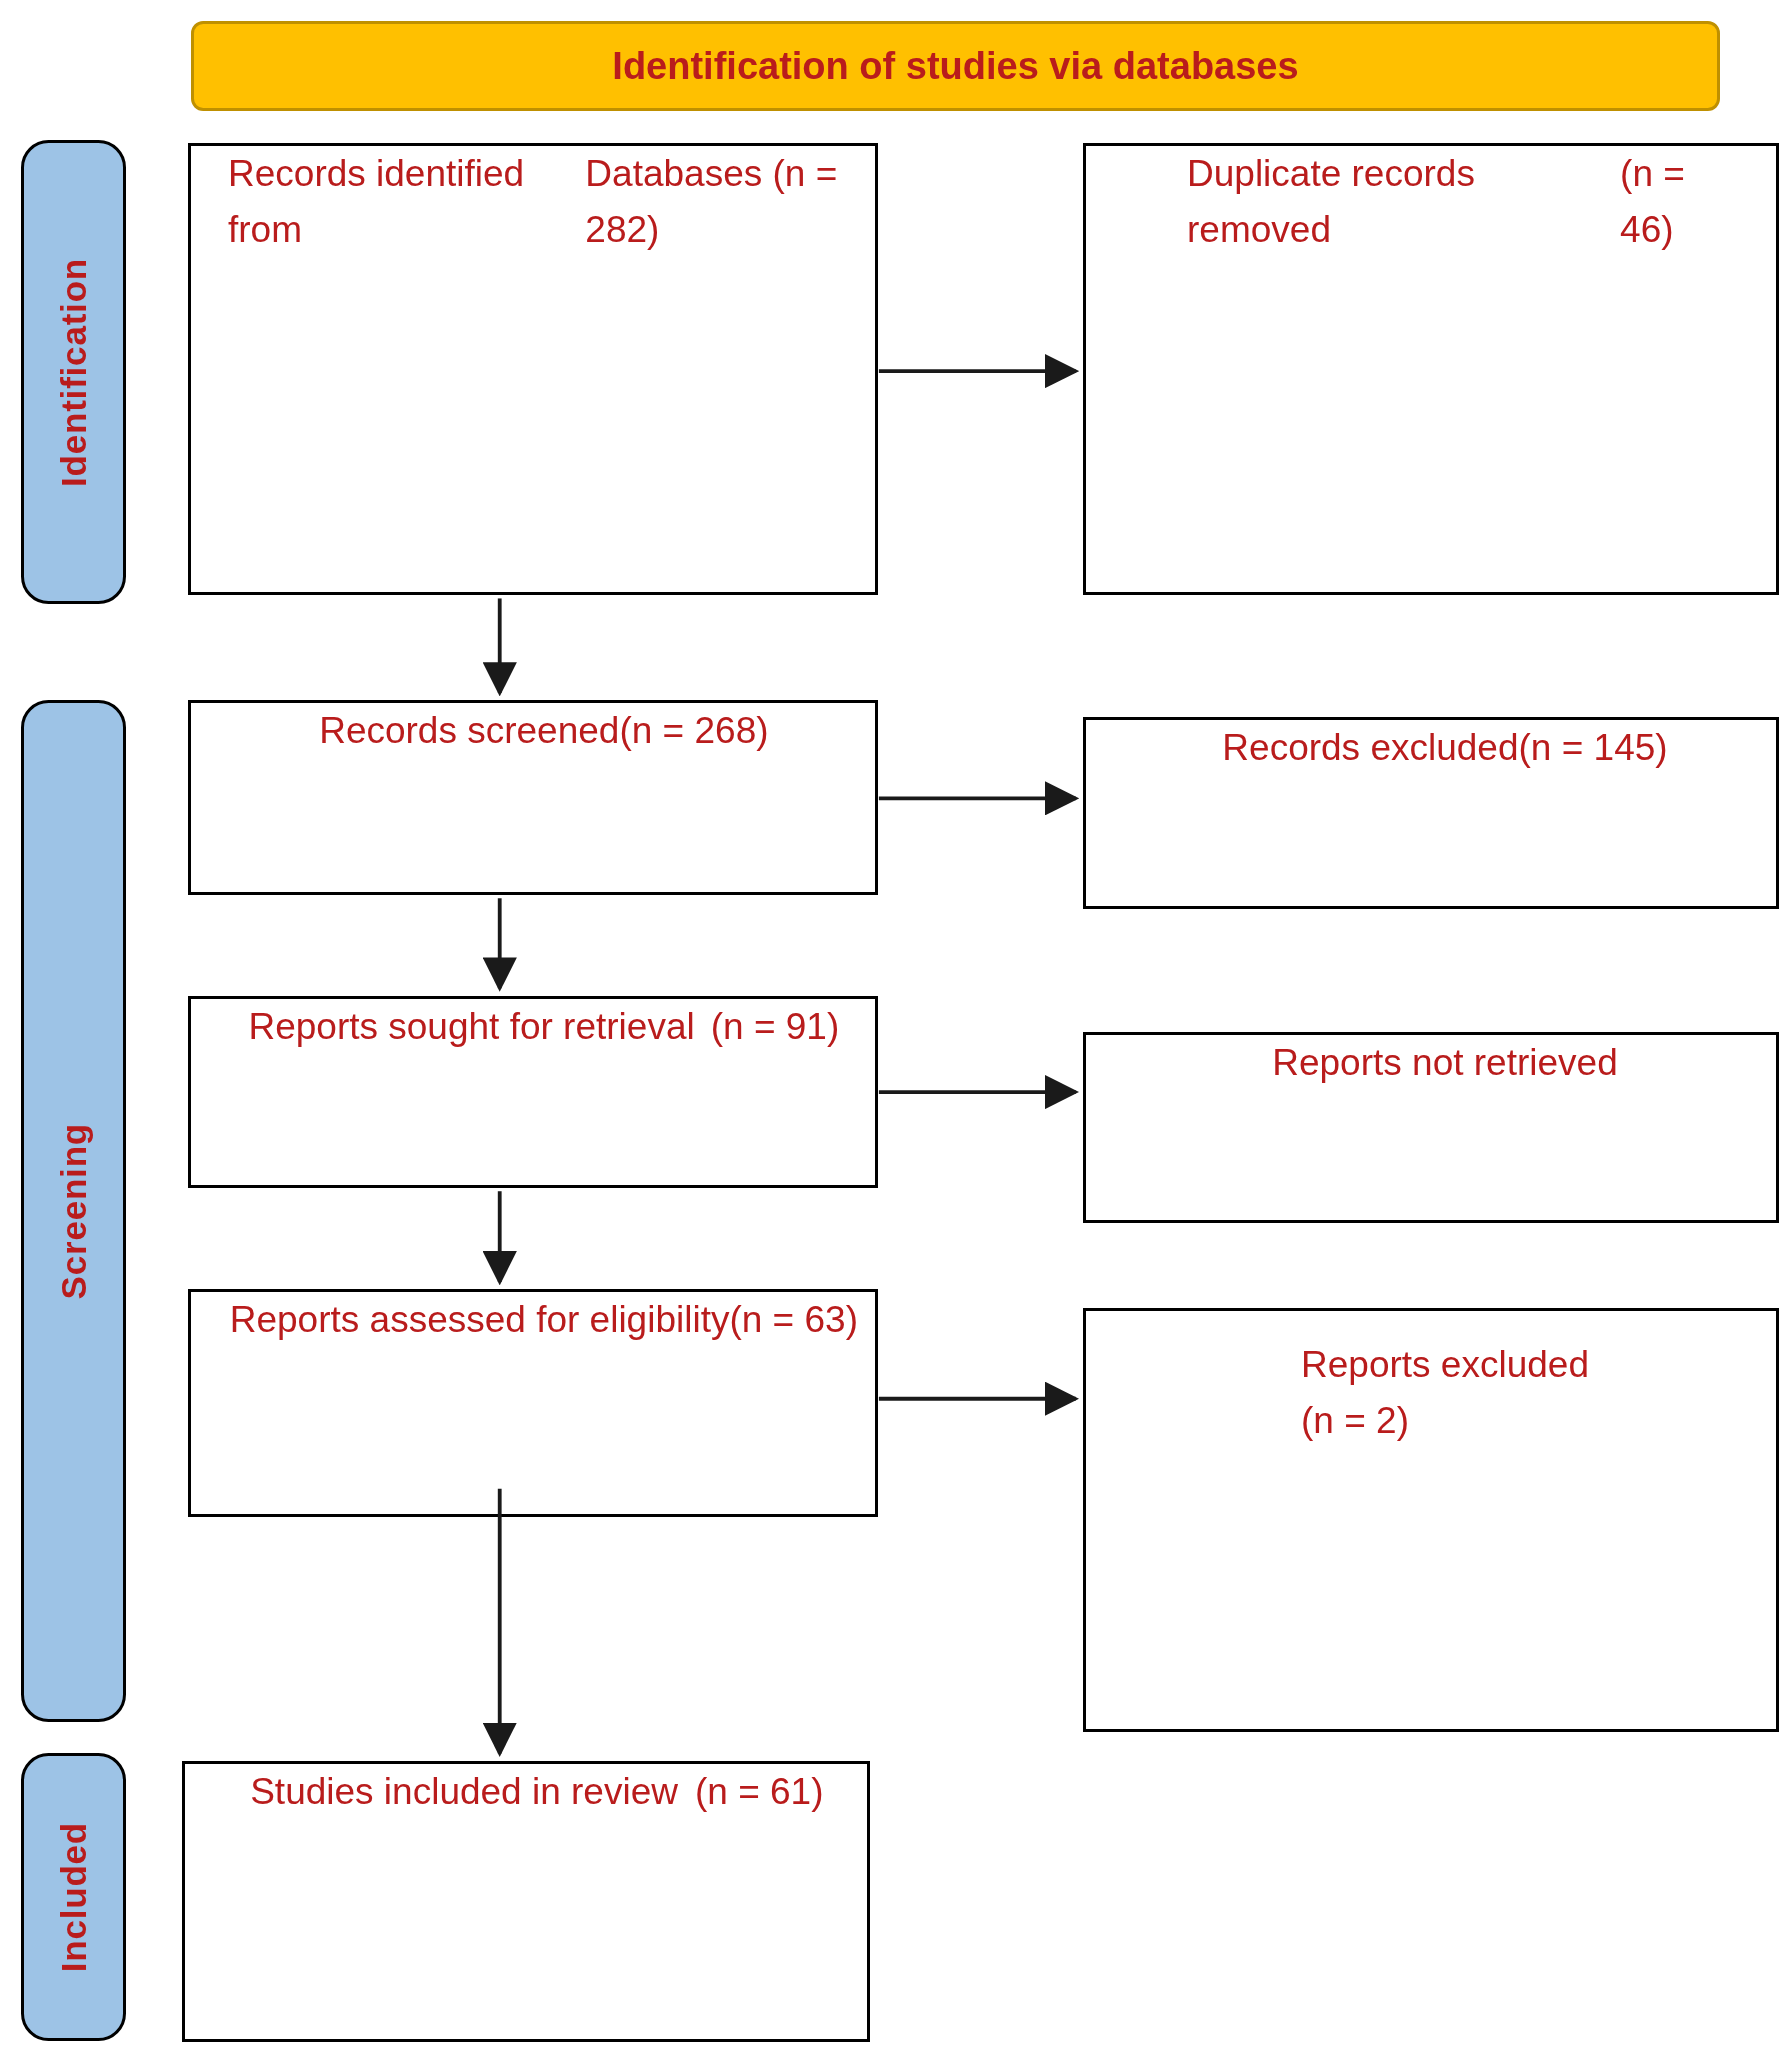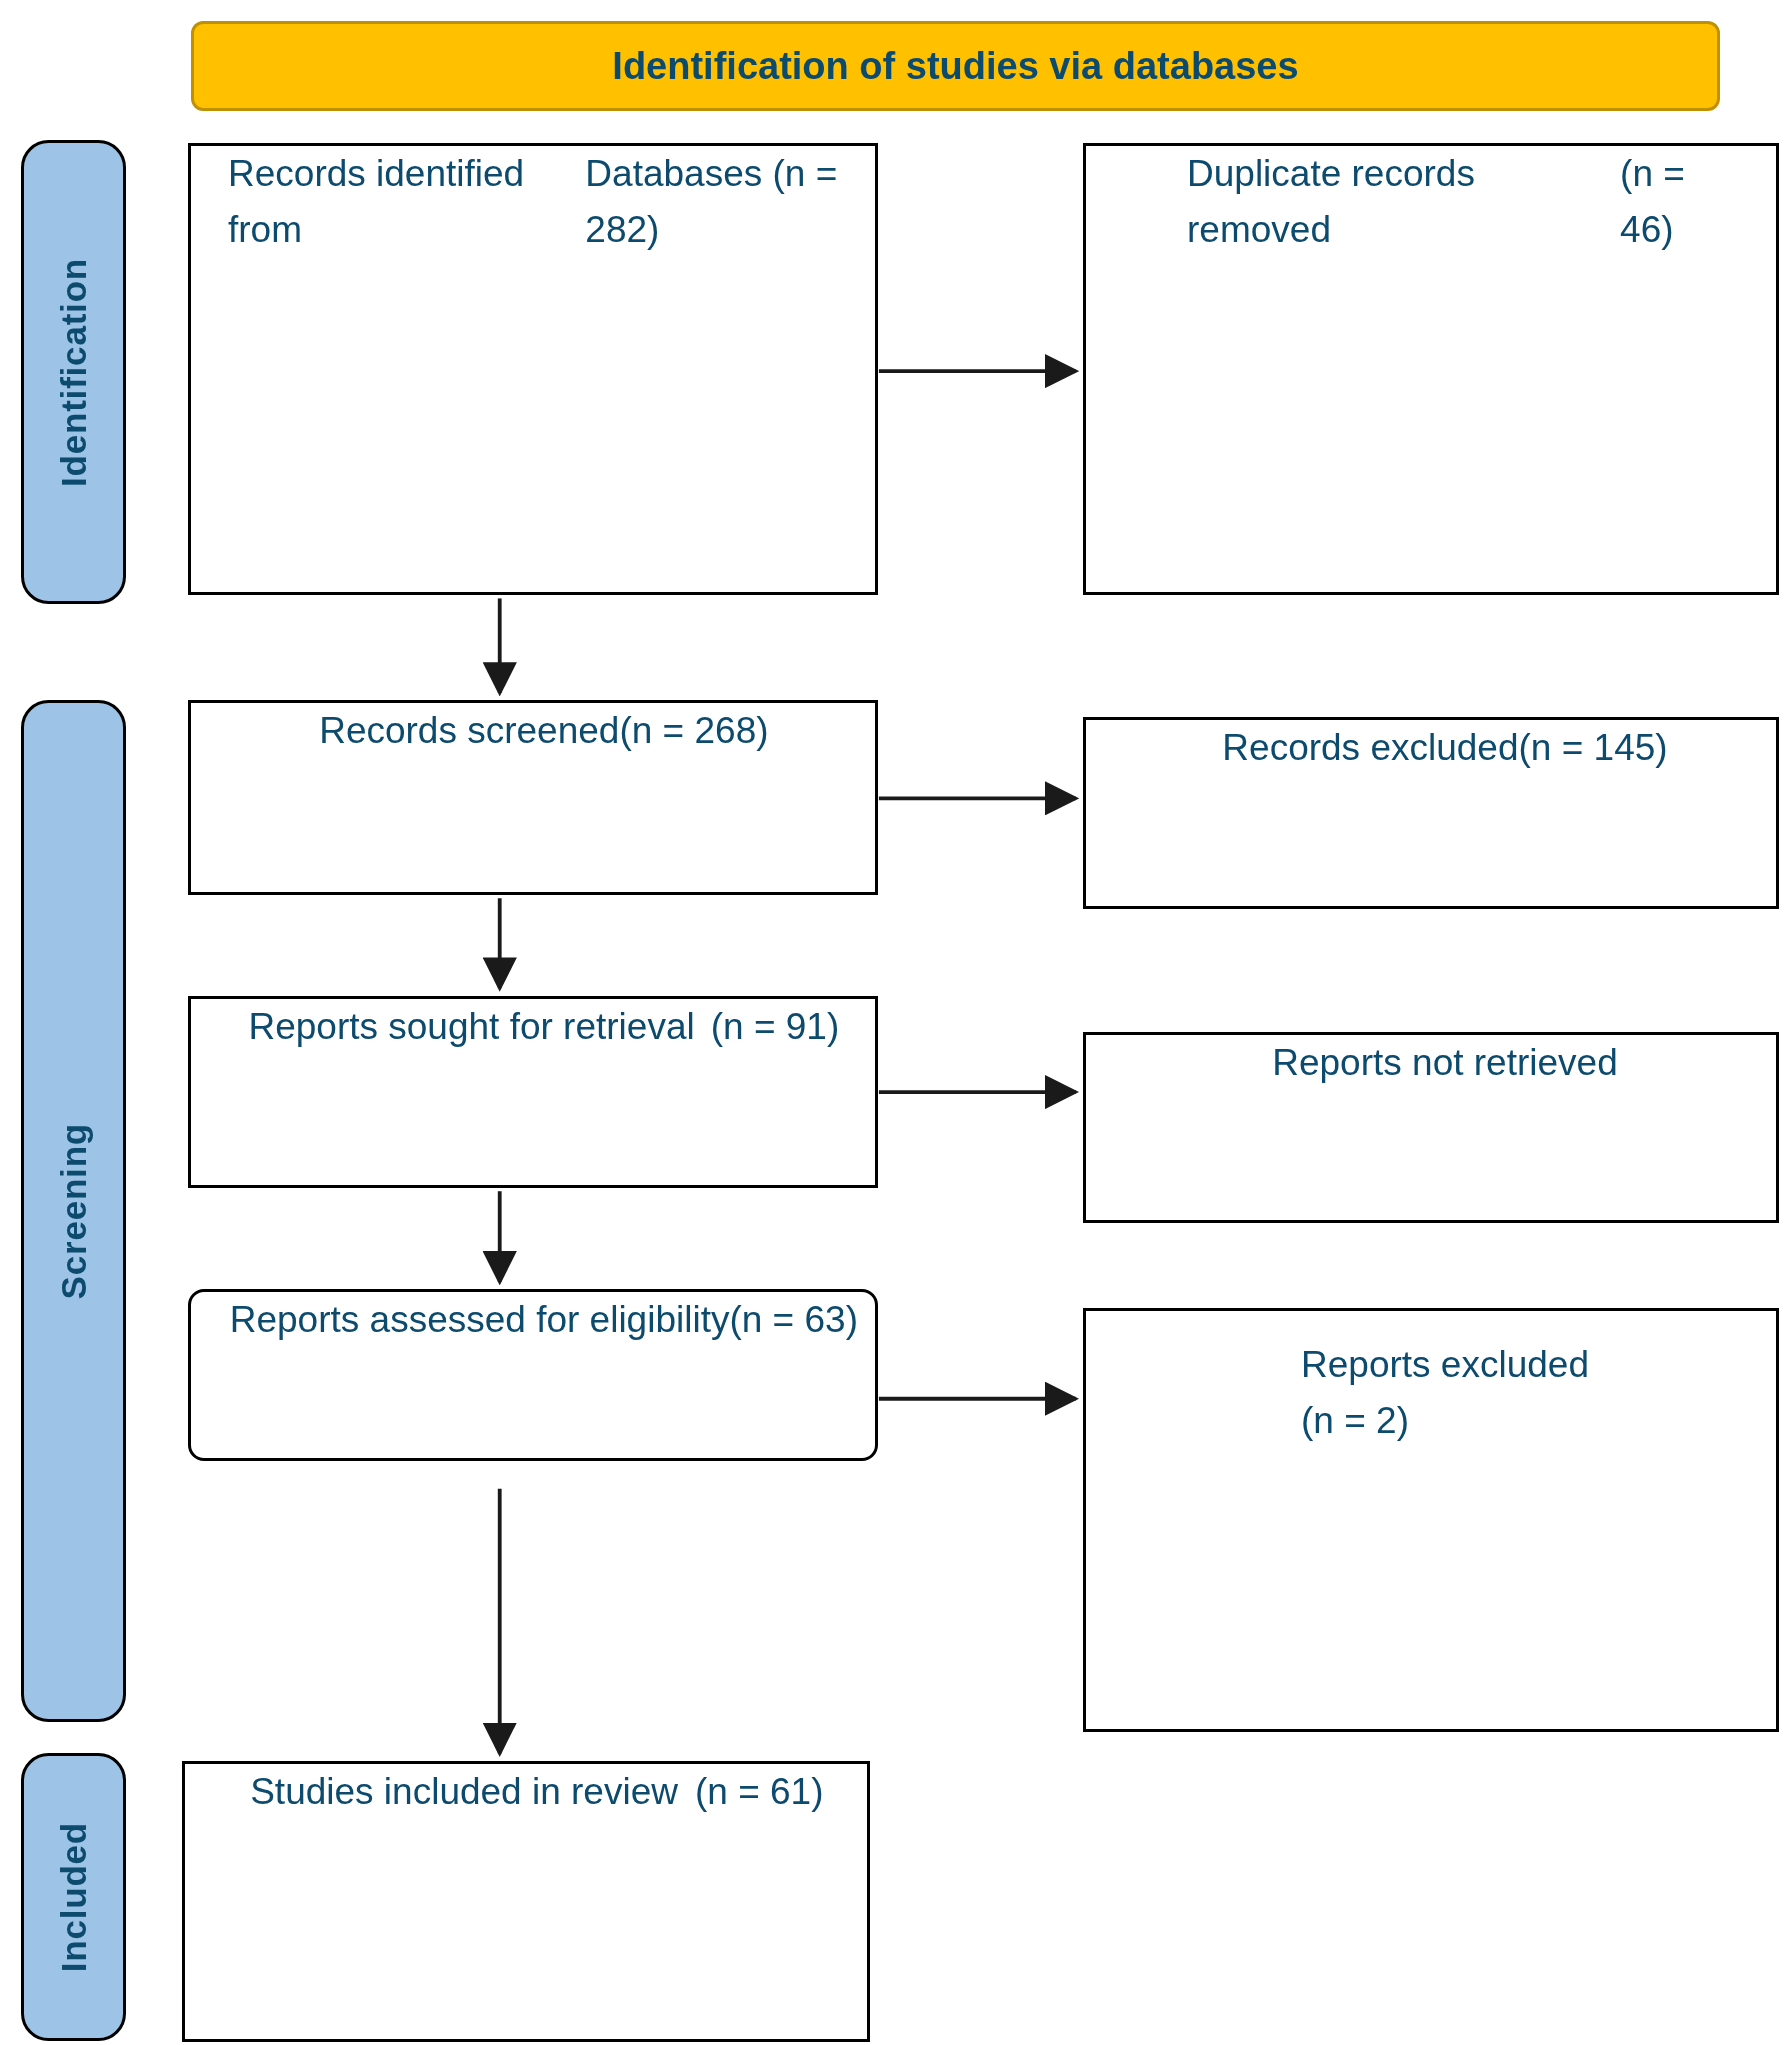--- a/index.html
+++ b/index.html
@@ -10,21 +10,21 @@
     --box-border:#000000;
     --arrow:#1A1A1A;
   }
   html,body{margin:0;padding:0;background:#ffffff;}
   .canvas{
     position:relative;
     width:1786px;
     height:2046px;
     background:#ffffff;
     font-family:"Liberation Sans", sans-serif;
-    color:#0c4a6e;
+    color:#b91c1c;
     overflow:hidden;
   }
   .header{
     position:absolute;
     left:191px; top:21.4px;
     width:1529px; height:90px;
     background:var(--header-fill);
     border:3.1px solid var(--header-border);
     border-radius:12.2px;
     box-sizing:border-box;
@@ -55,21 +55,21 @@
     background:#ffffff;
     border:3.8px solid var(--box-border);
     box-sizing:border-box;
     display:flex; flex-direction:row; justify-content:center;
     font-size:37px; line-height:1.5;
   }
   .m{left:188px; width:690px; padding-left:37px; padding-right:15.3px;}
   .m1{top:143px; height:452px;}
   .m2{top:700px; height:195px;}
   .m3{top:996px; height:192px;gap:16px;}
-  .m4{top:1289px; height:172px;border-radius:16px;}
+  .m4{top:1289px; height:228px;}
   .m5{left:182px; top:1761px; width:688px; height:281px;gap:17px;}
   .r{left:1083px; width:696px; padding-right:30px;}
   .r1{top:143px; height:452px; padding-left:101px;}
   .r2{top:717px; height:192px; padding-left:58px;}
   .r3{top:1032px; height:191px; padding-left:58px;}
   .r4{top:1308px; height:424px; padding-left:58px;}
   .r4 .inner{transform:translateY(26px);}
   .indent{margin-left:47px;}
   .arrows{position:absolute; left:0; top:0; width:1786px; height:2046px; pointer-events:none;}
 </style>

